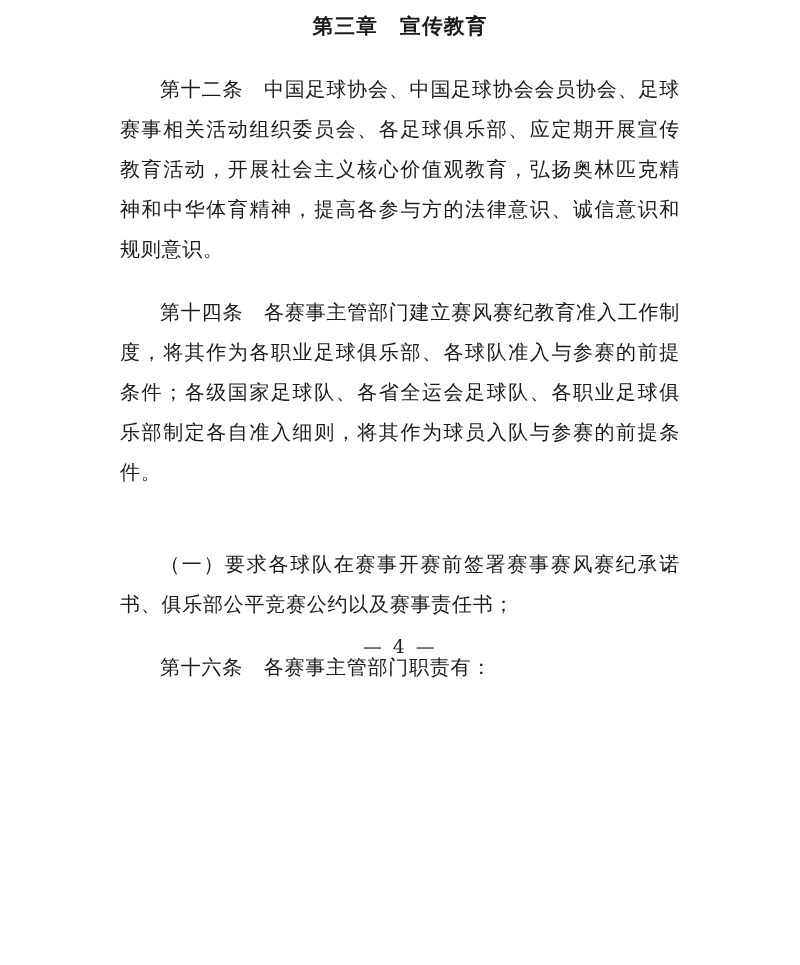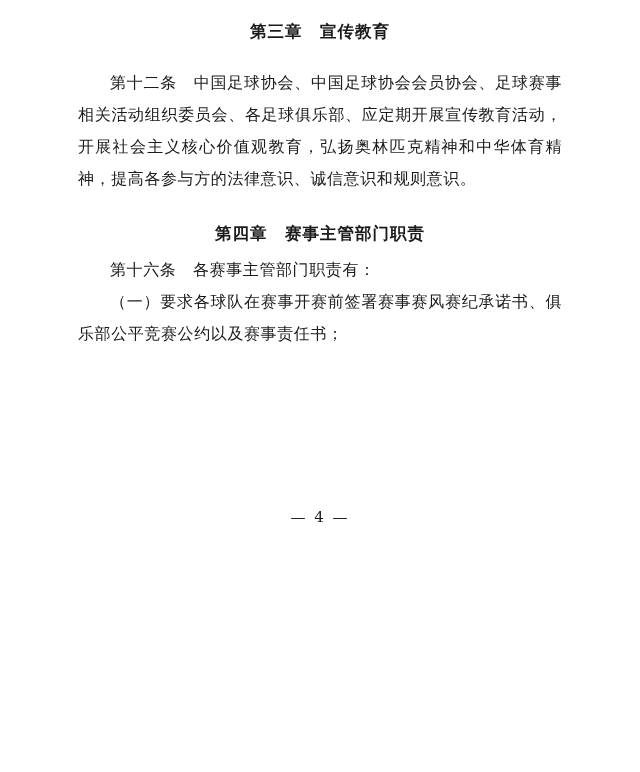--- a/index.html
+++ b/index.html
@@ -12,41 +12,41 @@
     height: 772px;
     font-family: "DejaVu Serif", "Liberation Serif", serif;
     color: #1a1a1a;
     overflow: hidden;
   }
   .page {
     position: relative;
     width: 640px;
     height: 540px;
     box-sizing: border-box;
-    padding: 15px 78px;
+    padding: 4px 78px;
   }
   .chapter-heading {
     text-align: center;
     font-size: 16.5px;
     font-weight: bold;
     letter-spacing: 1px;
     line-height: 1.6;
     margin: 0;
   }
   .heading-top {
     padding-top: 4px;
   }
   .heading-second {
     padding-top: 26px;
   }
   .para {
     font-size: 16px;
     line-height: 2.0;
     text-indent: 2em;
-    margin: 0;
+    margin: 18px;
     text-align: justify;
     text-justify: inter-ideograph;
     letter-spacing: 0.6px;
   }
   .para-first {
     margin-top: 22px;
   }
   .spacer-sm {
     height: 6px;
   }
@@ -63,25 +63,25 @@
 </head>
 <body>
 
 <div class="page">
 
   <h2 class="chapter-heading heading-top">第三章　宣传教育</h2>
 
   <p class="para para-first">第十二条　中国足球协会、中国足球协会会员协会、足球赛事相关活动组织委员会、各足球俱乐部、应定期开展宣传教育活动，开展社会主义核心价值观教育，弘扬奥林匹克精神和中华体育精神，提高各参与方的法律意识、诚信意识和规则意识。</p>
 
 
+  <p class="para">第十四条　各赛事主管部门建立赛风赛纪教育准入工作制度，将其作为各职业足球俱乐部、各球队准入与参赛的前提条件；各级国家足球队、各省全运会足球队、各职业足球俱乐部制定各自准入细则，将其作为球员入队与参赛的前提条件。</p>
 
 
-  <h2 class="chapter-heading heading-second">第四章　赛事主管部门职责</h2>
 
   <div class="spacer-sm"></div>
 
+  <p class="para">（一）要求各球队在赛事开赛前签署赛事赛风赛纪承诺书、俱乐部公平竞赛公约以及赛事责任书；</p>
+
   <p class="para">第十六条　各赛事主管部门职责有：</p>
-
-  <p class="para">（一）要求各球队在赛事开赛前签署赛事赛风赛纪承诺书、俱乐部公平竞赛公约以及赛事责任书；</p>
 
   <div class="page-number">— 4 —</div>
 
 </div>
 
 </body></html>

